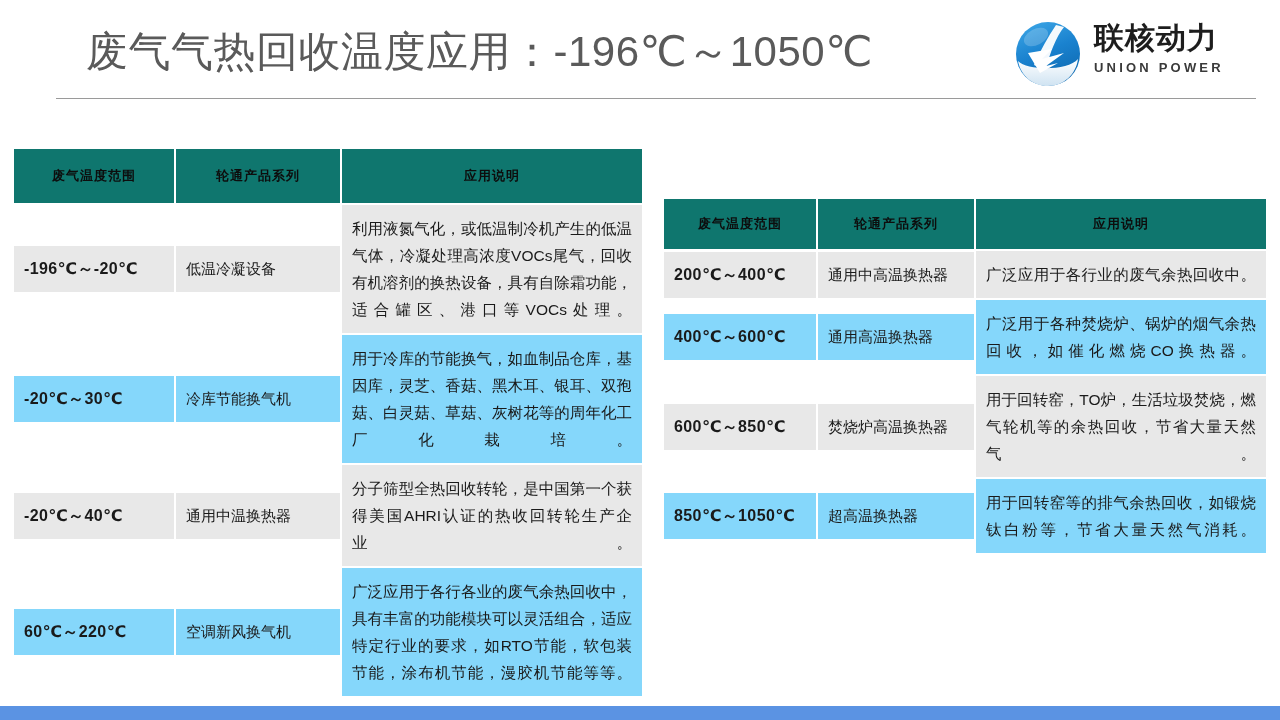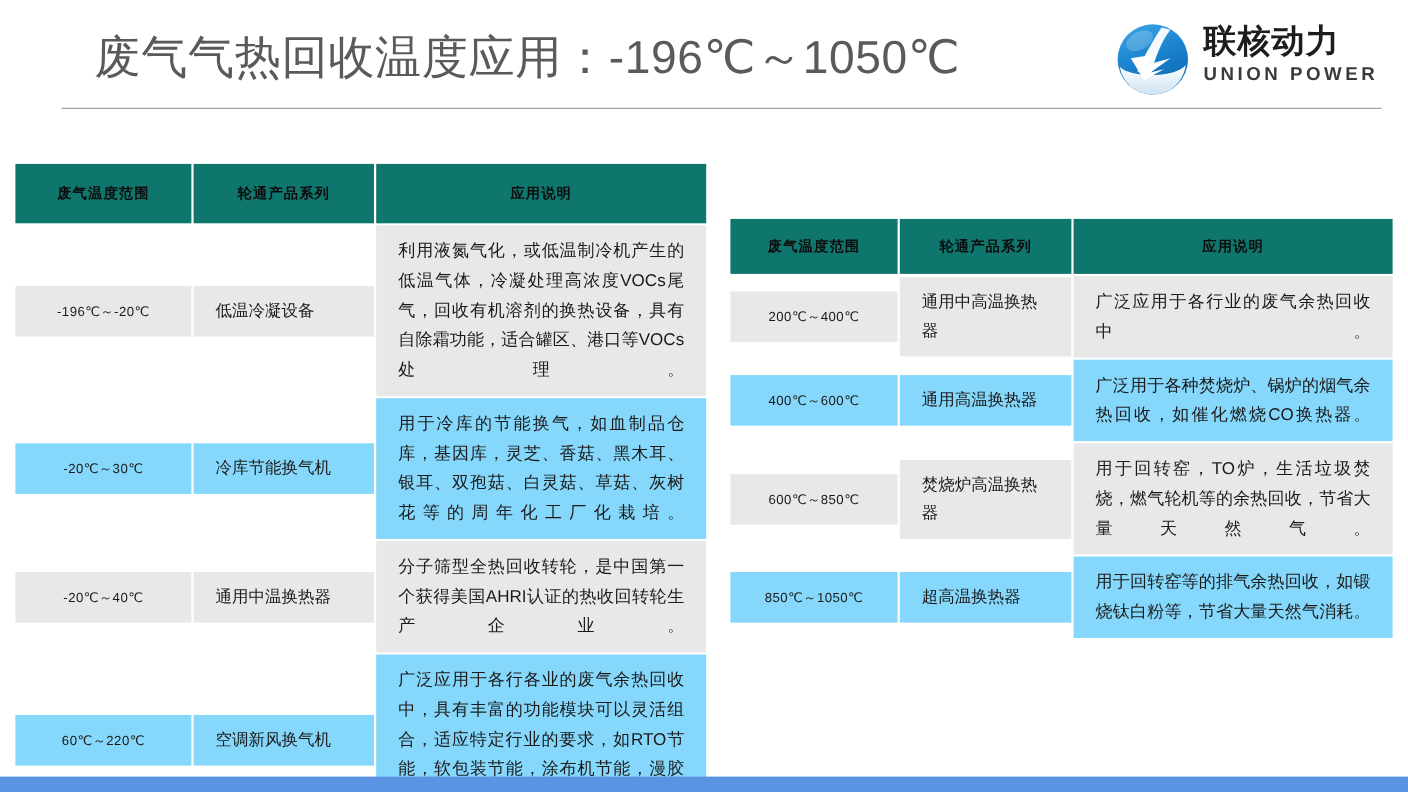--- a/index.html
+++ b/index.html
@@ -66,21 +66,21 @@
   }
   .logo-cn {
     font-size: 30px;
     line-height: 36px;
     font-weight: bold;
     color: #1d1d1d;
     letter-spacing: 1px;
     white-space: nowrap;
   }
   .logo-en {
-    font-size: 17px;
+    font-size: 13px;
     line-height: 24px;
     font-weight: bold;
     color: #3a3a3a;
     letter-spacing: 3.2px;
     white-space: nowrap;
   }
 
   
   .data-table {
     position: absolute;
@@ -104,29 +104,29 @@
     font-weight: bold;
     text-align: center;
     letter-spacing: 1px;
     box-sizing: border-box;
   }
   .data-table.left .th-cell  { height: 54px; line-height: 54px; }
   .data-table.right .th-cell { height: 50px; line-height: 50px; }
 
   .cell {
     box-sizing: border-box;
-    padding: 10px 20px;
+    padding: 10px 10px;
     font-size: 15px;
     line-height: 26px;
     color: #1a1a1a;
   }
   .cell.range {
-    text-align: center;
-    font-weight: normal;
-    font-size: 12px;
+    text-align: left;
+    font-weight: bold;
+    font-size: 16px;
     letter-spacing: 0.4px;
   }
   .cell.series {
     text-align: left;
     font-size: 15px;
   }
   .cell.desc {
     text-align: justify;
     text-align-last: justify;
     font-size: 15.5px;

